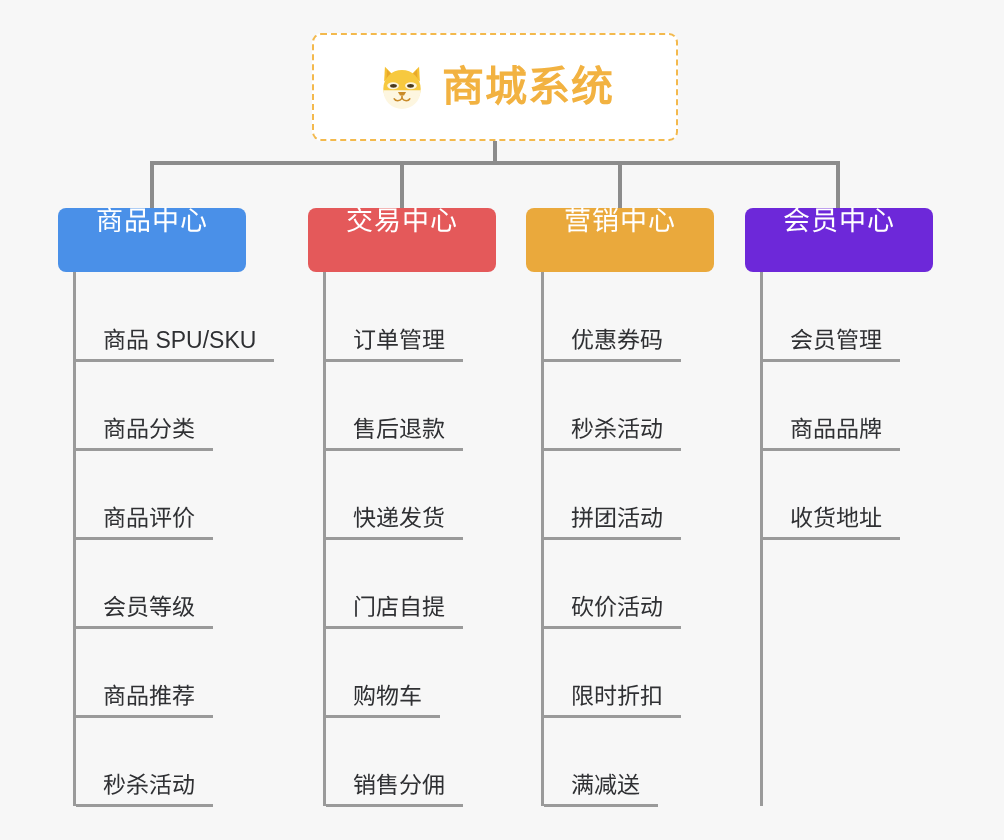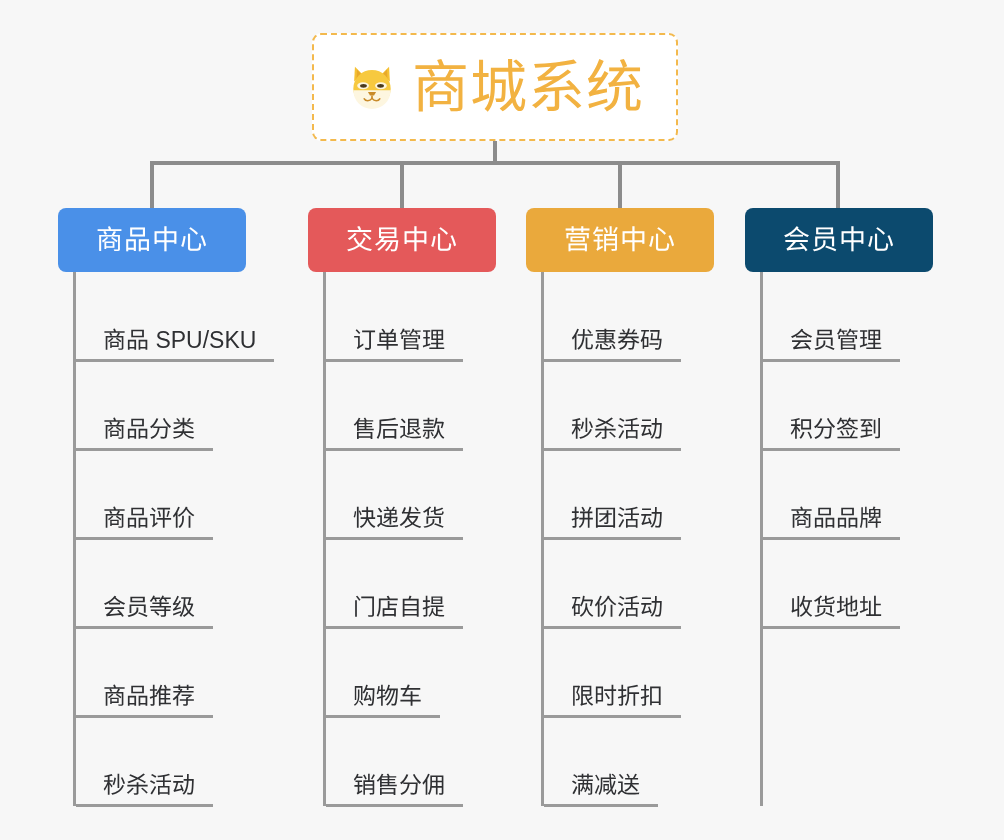--- a/index.html
+++ b/index.html
@@ -39,25 +39,26 @@
     justify-content: center;
     gap: 14px;
   }
   .root-emoji {
     width: 52px;
     height: 52px;
     position: relative;
     flex: 0 0 auto;
   }
   .root-title {
-    font-size: 57px;
+    font-size: 42px;
     color: #f2b241;
     letter-spacing: 1px;
     line-height: 1;
     white-space: nowrap;
+    font-weight: bold;
   }
 
   
   .conn {
     position: absolute;
     background: #8c8c8c;
   }
   .conn-stem {
     left: 493px;
     top: 141px;
@@ -81,21 +82,21 @@
     position: absolute;
     top: 208px;
     width: 188px;
   }
   .col-header {
     width: 188px;
     height: 64px;
     box-sizing: border-box;
     border-radius: 8px;
     display: flex;
-    align-items: center;
+    align-items: flex-start;
     justify-content: center;
     color: #ffffff;
     font-size: 27px;
     letter-spacing: 1px;
     line-height: 1;
     white-space: nowrap;
   }
 
   
   .leaf-group {
@@ -238,32 +239,29 @@
       <div class="leaf-item">
           <span class="leaf-label">购物车</span>
         </div>
       <div class="leaf-item">
           <span class="leaf-label">销售分佣</span>
         </div>
     </div>
   </div>
 
   <div class="column" style="left:745px;">
-    <div class="col-header" style="background:#0c4a6e;">
+    <div class="col-header" style="background:#6d28d9;">
       <span>会员中心</span>
     </div>
     <div class="leaf-group">
       <div class="leaf-rail" style="height:534px;"></div>
       <div class="leaf-item">
           <span class="leaf-label">会员管理</span>
         </div>
       <div class="leaf-item">
-          <span class="leaf-label">积分签到</span>
-        </div>
-      <div class="leaf-item">
           <span class="leaf-label">商品品牌</span>
         </div>
       <div class="leaf-item">
           <span class="leaf-label">收货地址</span>
         </div>
     </div>
   </div>
 
 </div>
 

